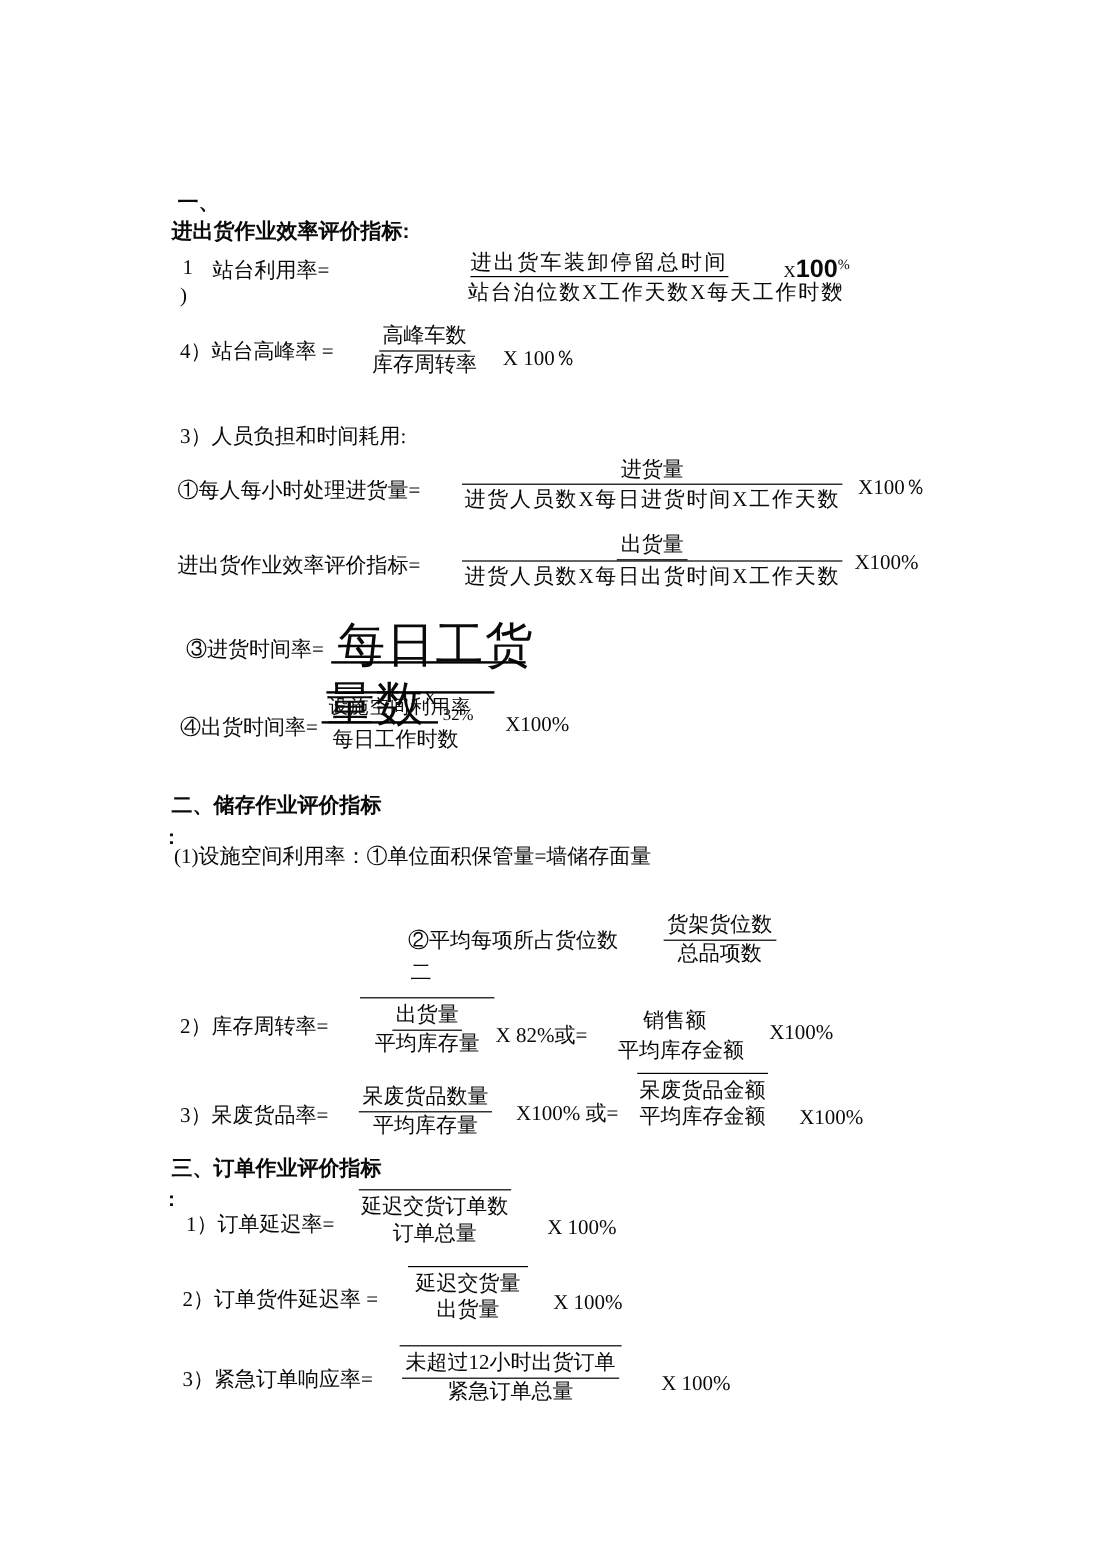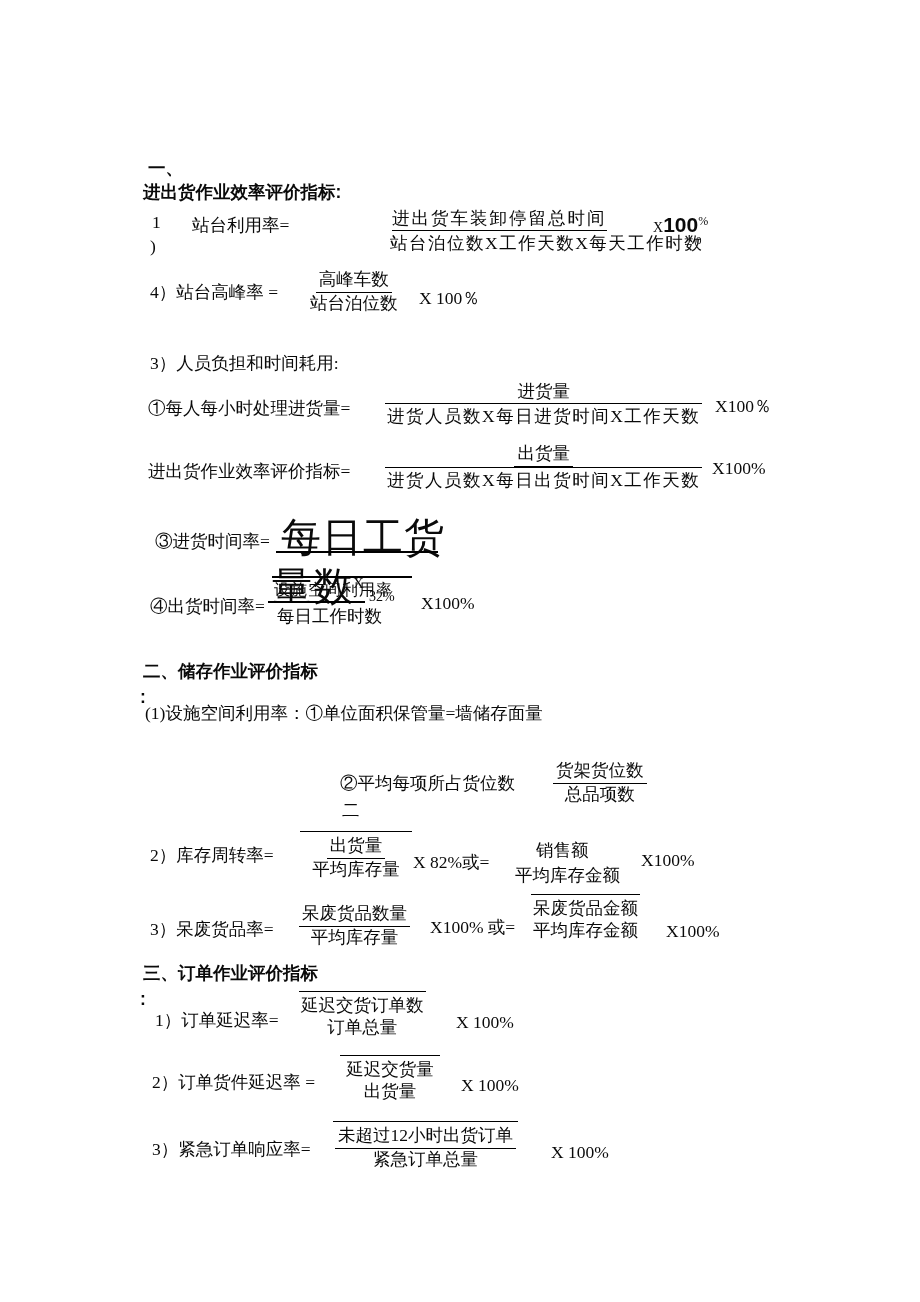--- a/index.html
+++ b/index.html
@@ -27,32 +27,32 @@
 <body>
 
 <div class="page">
 
 
   <div class="abs hei f17" style="left:148px;top:158px;">一、</div>
   <div class="abs hei f17" style="left:143px;top:182px;">进出货作业效率评价指标:</div>
 
   <div class="abs f17" style="left:152px;top:212px;">1</div>
   <div class="abs f17" style="left:150px;top:236px;">)</div>
-  <div class="abs f17" style="left:177px;top:215px;margin-left:15px;">站台利用率=</div>
+  <div class="abs f17" style="left:177px;top:215px;">站台利用率=</div>
   <div class="abs f17 ls2" style="left:392px;top:208px;border-bottom:1.7px solid #000;padding-bottom:1px;">进出货车装卸停留总时间</div>
   <div class="abs" style="left:653px;top:212px;">
     <span class="mx">X</span><span class="m100">100</span><span class="mpct">%</span>
   </div>
   <div class="abs f17 ls15" style="left:390px;top:233px;">站台泊位数X工作天数X每天工作时数</div>
   <div class="abs" style="left:696px;top:234px;font-size:11px;">0</div>
 
   <div class="abs f17" style="left:150px;top:282px;">4）站台高峰率 =</div>
   <div class="frac" style="left:308px;top:269px;">
     <span class="row"><span class="ub">高峰车数</span></span>
-    <span class="row">站台泊位数</span>
+    <span class="row">库存周转率</span>
   </div>
   <div class="abs f17" style="left:419px;top:288px;">X 100％</div>
 
   <div class="abs f17" style="left:150px;top:353px;">3）人员负担和时间耗用:</div>
 
   <div class="abs f17" style="left:148px;top:398px;">①每人每小时处理进货量=</div>
   <div class="frac fullbar" style="left:385px;top:381px;">
     <span class="row">进货量</span>
     <span class="row den-row ls15">进货人员数X每日进货时间X工作天数</span>
   </div>

